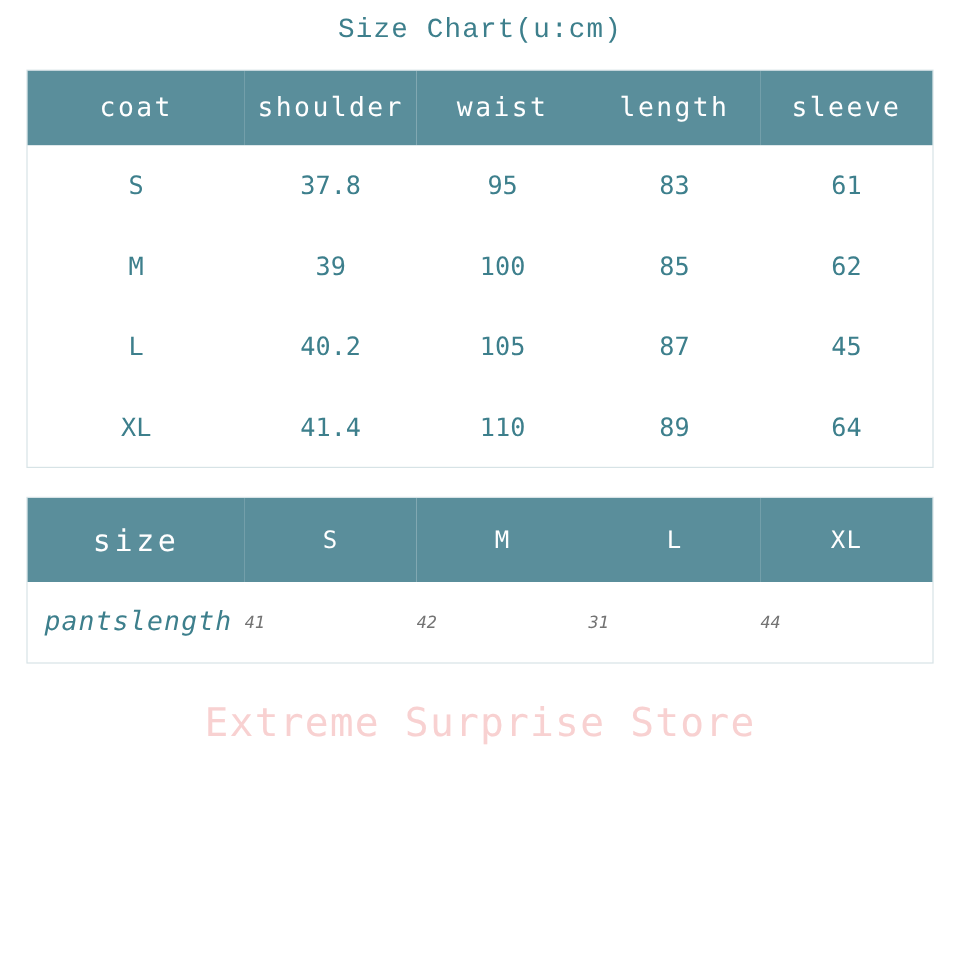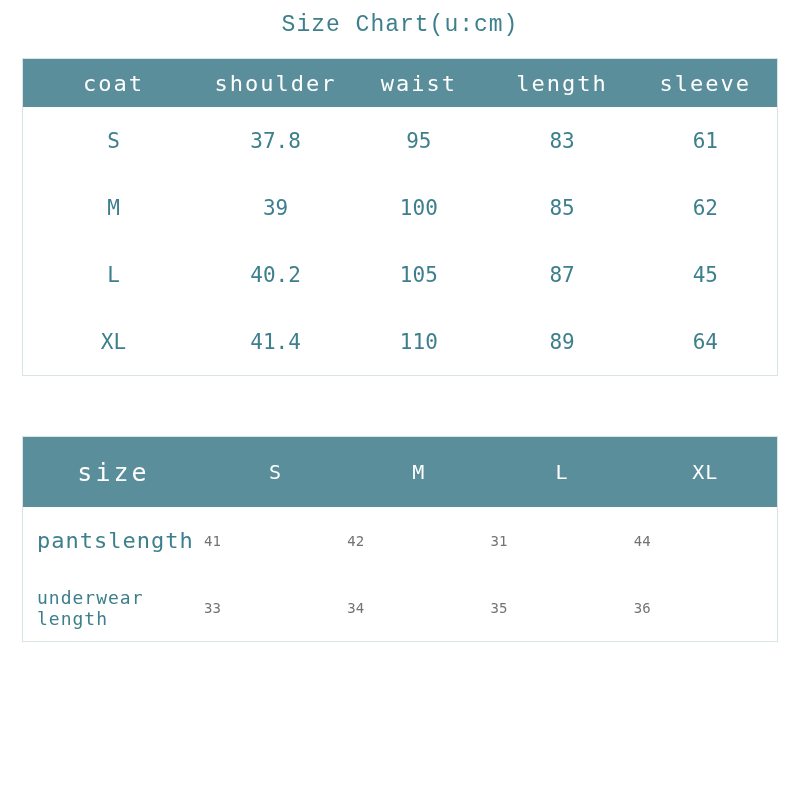--- a/index.html
+++ b/index.html
@@ -56,36 +56,36 @@
   .table-wrap {
     position: absolute;
     left: 22px;
     width: 756px;
     border: 1px solid #d7e3e6;
     box-sizing: border-box;
     background: #fff;
     z-index: 6;
   }
   #table-coat { top: 58px; }
-  #table-size { top: 436px; }
+  #table-size { top: 414px; }
 
   table {
     border-collapse: collapse;
     width: 100%;
     table-layout: fixed;
   }
   table tr th, table tr td {
     padding: 0;
     margin: 0;
   }
 
   
   .hdr-row {
     background: #5a8e9b;
-    height: 48px;
+    height: 62px;
   }
   .hdr-row th {
     color: #ffffff;
     font-size: 22px;
     font-weight: normal;
     font-family: "DejaVu Sans Mono", monospace;
     letter-spacing: 2px;
     text-align: center;
     vertical-align: middle;
   }
@@ -103,21 +103,21 @@
   #table-coat tbody tr { height: 67px; }
   #table-coat tbody td {
     color: #3d7f8c;
     font-size: 21px;
     text-align: center;
     vertical-align: middle;
     background: transparent;
   }
 
   
-  #table-size tbody tr { height: 67px; }
+  #table-size tbody tr { height: 67px; font-style: italic; }
   #table-size tbody td {
     color: #737373;
     font-size: 14px;
     text-align: left;
     vertical-align: middle;
   }
   #table-size tbody td.rowlbl {
     color: #3d7f8c;
     text-align: left;
     padding-left: 14px;
@@ -203,22 +203,15 @@
       </tr>
     </thead>
     <tbody>
       <tr class="big-lbl">
         <td class="c0 rowlbl">pantslength</td>
         <td class="c1">41</td>
         <td class="c2">42</td>
         <td class="c3">31</td>
         <td class="c4">44</td>
       </tr>
-      <tr class="small-lbl">
-        <td class="c0 rowlbl">underwear  length</td>
-        <td class="c1">33</td>
-        <td class="c2">34</td>
-        <td class="c3">35</td>
-        <td class="c4">36</td>
-      </tr>
     </tbody>
   </table>
 </div>
 
 </body></html>

